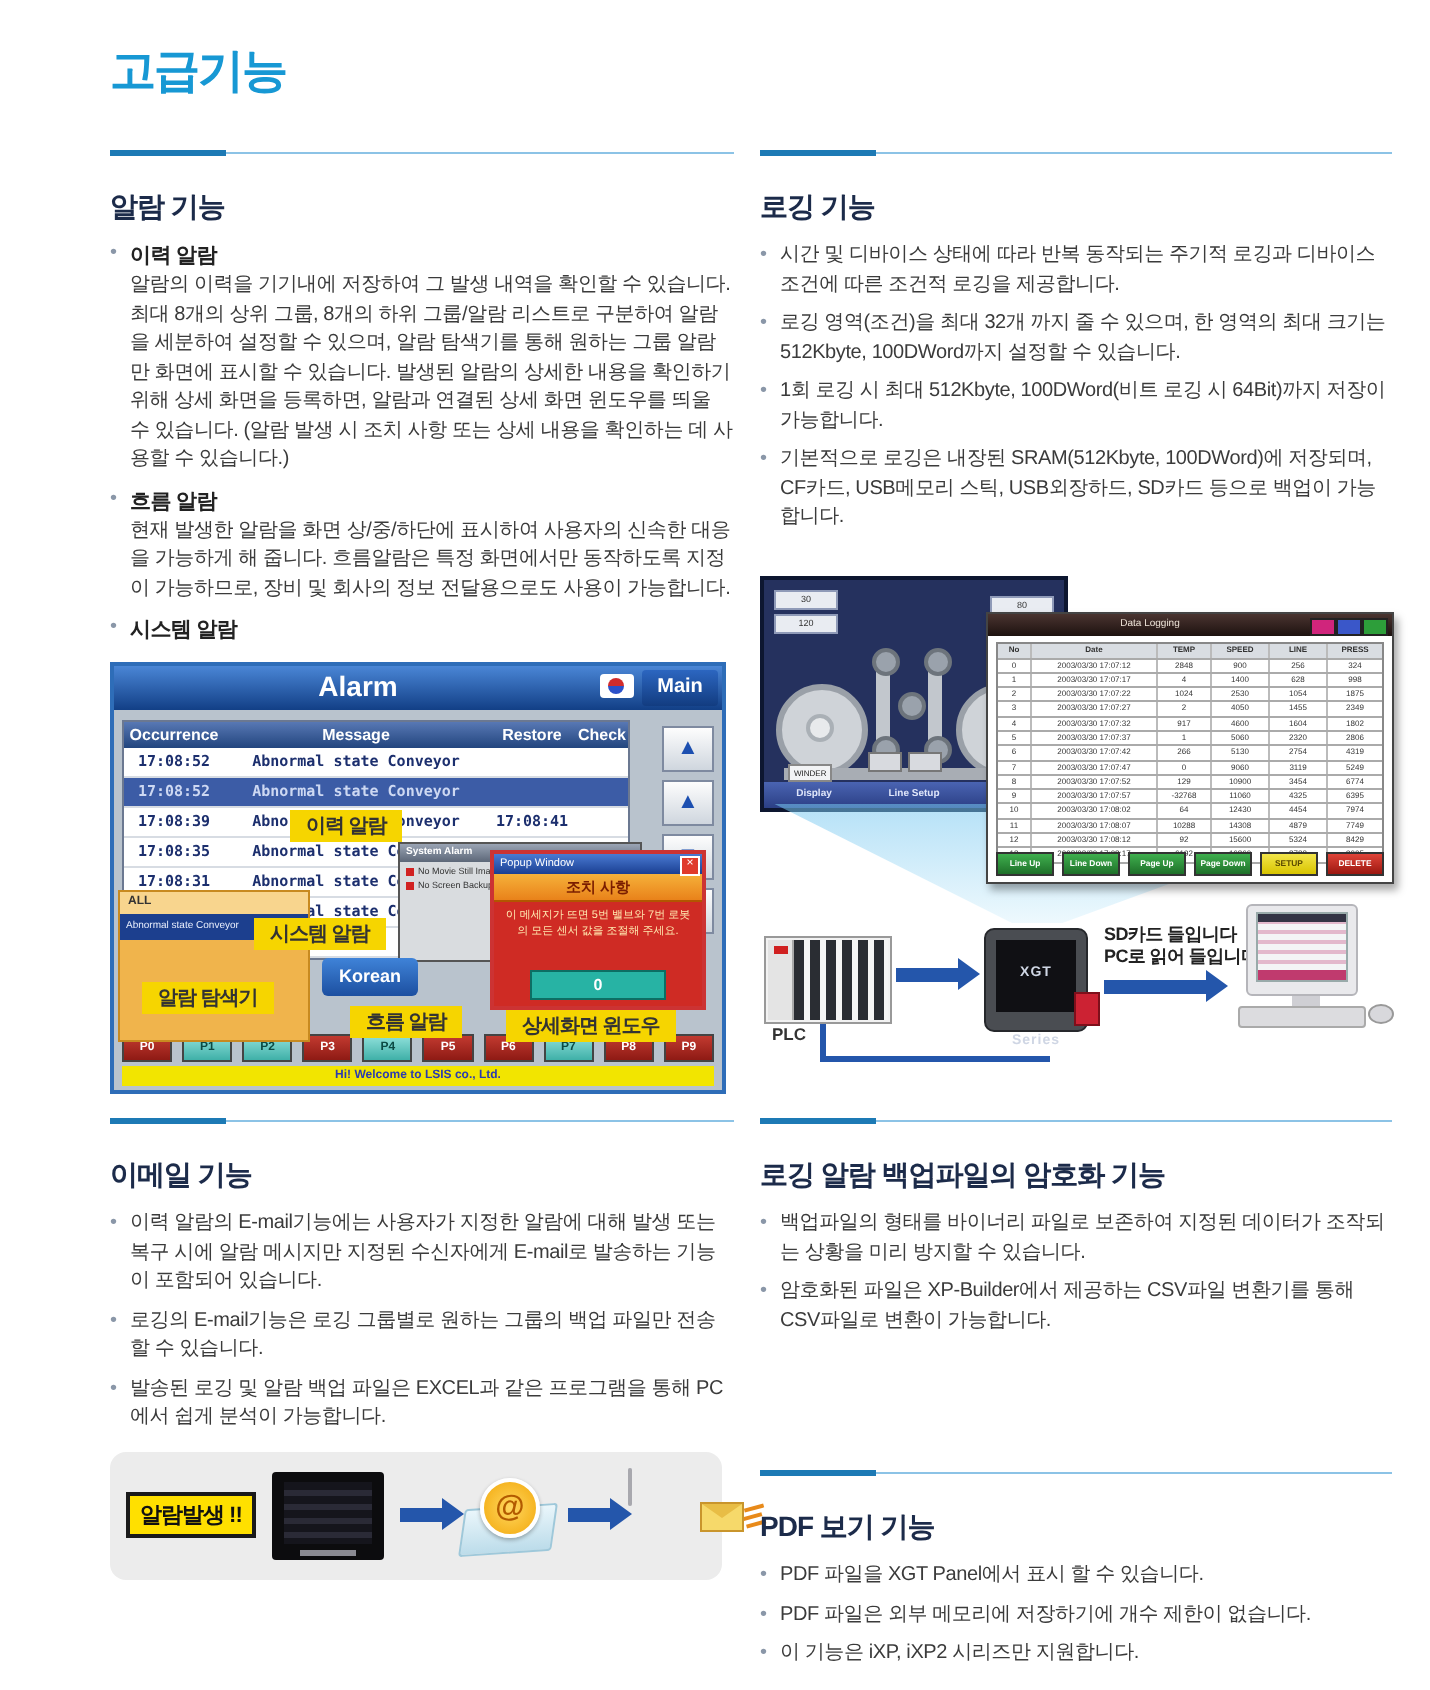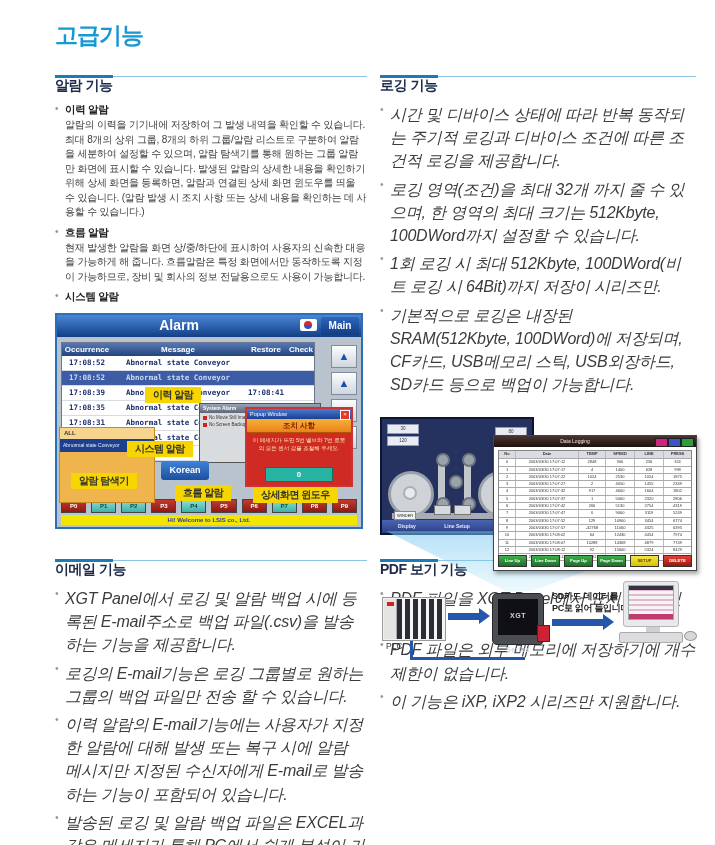--- a/index.html
+++ b/index.html
@@ -4,26 +4,26 @@
 <style>
   html,body{margin:0;padding:0;background:#fff;}
   #canvas{position:relative;width:715px;height:845px;background:#ffffff;overflow:hidden;
           font-family:"Liberation Sans","DejaVu Sans",sans-serif;color:#3b3b3b;}
   .page-title{position:absolute;left:55px;top:20px;font-size:23px;font-weight:bold;color:#1798d4;letter-spacing:-1px;}
   .col{position:absolute;}
   #col-tl{left:55px;top:76px;width:312px;}
   #col-tr{left:380px;top:76px;width:316px;}
   #col-bl{left:55px;top:560px;width:312px;}
   #col-br{left:380px;top:560px;width:316px;}
-  .sec{border-top:1px solid #8cc3e6;position:relative;padding-top:0;}
+  .sec{border-top:1px solid #8cc3e6;position:relative;padding-top:18px;}
   .sec::before{content:"";position:absolute;top:-2px;left:0;width:58px;height:3px;background:#1d7ab5;}
   .sec h2{font-size:14px;color:#1c2b4a;margin:0 0 8px 0;font-weight:bold;letter-spacing:-0.5px;}
-  .sec + .sec{margin-top:52px;}
+  .sec + .sec{margin-top:68px;}
   ul.bullets{list-style:none;margin:0;padding:0;}
-  ul.bullets li{position:relative;padding-left:10px;font-size:16px;line-height:1.45;color:#3b3b3b;margin-bottom:5px;letter-spacing:-0.2px;font-style:italic;}
+  ul.bullets li{position:relative;padding-left:10px;font-size:10px;line-height:1.45;color:#3b3b3b;margin-bottom:5px;letter-spacing:-0.2px;}
   ul.bullets li::before{content:"\2022";position:absolute;left:0;top:0;color:#8a97a8;font-size:10px;}
   .subitem{position:relative;padding-left:10px;margin-bottom:6px;}
   .subitem::before{content:"\2022";position:absolute;left:0;top:0;color:#8a97a8;font-size:10px;}
   .subtitle{font-weight:bold;font-size:10.5px;color:#222;margin-bottom:1px;letter-spacing:-0.3px;}
   .subbody{font-size:10px;line-height:1.45;color:#3b3b3b;letter-spacing:-0.2px;}
 
   
   #alarm-shot{position:relative;width:304px;height:212px;margin-top:9px;border:2px solid #2e6db8;background:#b9c3cd;}
   .a-titlebar{position:absolute;left:0;top:0;right:0;height:22px;background:linear-gradient(#4a86d6,#123f86);}
   .a-title{position:absolute;left:0;right:60px;top:2px;text-align:center;color:#fff;font-weight:bold;font-size:14px;}
@@ -118,21 +118,21 @@
         background:linear-gradient(rgba(120,200,240,0.55),rgba(170,225,248,0.2));
         clip-path:polygon(2% 0,100% 0,48% 100%,40% 100%);z-index:1;}
   .beam2{position:absolute;left:0;top:150px;width:240px;height:112px;
          background:linear-gradient(100deg,rgba(165,220,245,0.45),rgba(210,238,250,0.12));
          clip-path:polygon(100% 0,60% 40%,0 100%);z-index:0;}
   .plc{position:absolute;left:2px;top:192px;width:62px;height:42px;background:#f2f2f2;border:1px solid #999;z-index:2;}
   .plc-cpu{position:absolute;left:1px;top:1px;width:12px;height:40px;background:#e4e4e4;border-right:1px solid #aaa;}
   .plc-logo{position:absolute;left:3px;top:3px;width:7px;height:4px;background:#d02020;}
   .plc-slots{position:absolute;left:14px;top:1px;right:1px;bottom:1px;
              background:repeating-linear-gradient(90deg,#2a2d33 0 5px,#f5f5f5 5px 8px);}
-  .plc-label{position:absolute;left:6px;top:236px;font-size:8.5px;font-weight:normal;color:#333;z-index:2;}
+  .plc-label{position:absolute;left:6px;top:236px;font-size:8.5px;font-weight:bold;color:#333;z-index:2;}
   .l-conn{position:absolute;left:30px;top:236px;width:112px;height:16px;border-left:3px solid #2456ab;border-bottom:3px solid #2456ab;z-index:1;}
   .harrow{position:absolute;height:7px;background:#2456ab;z-index:2;}
   .harrow::after{content:"";position:absolute;right:-10px;top:-5px;border-left:11px solid #2456ab;
                  border-top:8px solid transparent;border-bottom:8px solid transparent;}
   .xgt{position:absolute;left:112px;top:188px;width:50px;height:50px;background:#4a4d52;border-radius:5px;
        border:1px solid #26282c;z-index:2;}
   .xgt-screen{position:absolute;left:5px;top:5px;right:5px;bottom:9px;background:#101014;color:#cfd6e4;
               font-size:7px;font-weight:bold;text-align:center;line-height:34px;letter-spacing:0.5px;}
   .sd-chip{position:absolute;right:-7px;bottom:2px;width:11px;height:15px;background:#cc2233;border:1px solid #7e0f1b;z-index:3;}
   .sd-note{position:absolute;left:172px;top:186px;width:110px;font-size:9px;font-weight:bold;color:#222;line-height:1.3;z-index:2;letter-spacing:-0.3px;}
@@ -340,21 +340,21 @@
     </div>
   </div>
 
   <div class="col" id="col-tr">
     <div class="sec">
       <h2>로깅 기능</h2>
       <ul class="bullets">
 
       <li>시간 및 디바이스 상태에 따라 반복 동작되는 주기적 로깅과 디바이스 조건에 따른 조건적 로깅을 제공합니다.</li>
           <li>로깅 영역(조건)을 최대 32개 까지 줄 수 있으며, 한 영역의 최대 크기는 512Kbyte, 100DWord까지 설정할 수 있습니다.</li>
-          <li>1회 로깅 시 최대 512Kbyte, 100DWord(비트 로깅 시 64Bit)까지 저장이 시리즈만.</li>
+          <li>1회 로깅 시 최대 512Kbyte, 100DWord(비트 로깅 시 64Bit)까지 저장이 가능합니다.</li>
           <li>기본적으로 로깅은 내장된 SRAM(512Kbyte, 100DWord)에 저장되며, CF카드, USB메모리 스틱, USB외장하드, SD카드 등으로 백업이 가능합니다.</li>
         </ul>
 
       <div id="log-fig">
         <div class="beam"></div>
         <div class="beam2"></div>
 
         <div class="hmi">
           <div class="hmi-box" style="left:5px;top:5px;width:30px;height:8px;">30</div>
           <div class="hmi-box" style="left:5px;top:17px;width:30px;height:8px;">120</div>
@@ -550,21 +550,21 @@
         <div class="plc-label">PLC</div>
         <div class="l-conn"></div>
         <div class="harrow" style="left:68px;top:208px;width:32px;"></div>
 
         <div class="xgt">
           <div class="xgt-screen">XGT Series</div>
           <div class="sd-chip"></div>
         </div>
 
         <div class="sd-note">
-          <div>SD카드 데이터를</div>
+          <div>SD카드 들입니다</div>
           <div>PC로 읽어 들입니다.</div>
         </div>
         <div class="harrow" style="left:172px;top:214px;width:52px;"></div>
 
         <div class="pc">
           <div class="pc-mon">
               <div class="pc-scr"></div>
             </div>
           <div class="pc-stand"></div>
           <div class="pc-kbd"></div>
@@ -572,24 +572,23 @@
         </div>
       </div>
     </div>
   </div>
 
   <div class="col" id="col-bl">
     <div class="sec">
       <h2>이메일 기능</h2>
       <ul class="bullets">
 
-      <li>XGT Panel에서 로깅 및 알람 백업 시에 등록된 E-mail주소로 백업 파일(.csv)을 발송하는 기능을 제공합니다.</li>
+          <li>이력 알람의 E-mail기능에는 사용자가 지정한 알람에 대해 발생 또는 복구 시에 알람 메시지만 지정된 수신자에게 E-mail로 발송하는 기능이 포함되어 있습니다.</li>
           <li>로깅의 E-mail기능은 로깅 그룹별로 원하는 그룹의 백업 파일만 전송 할 수 있습니다.</li>
-          <li>이력 알람의 E-mail기능에는 사용자가 지정한 알람에 대해 발생 또는 복구 시에 알람 메시지만 지정된 수신자에게 E-mail로 발송하는 기능이 포함되어 있습니다.</li>
-          <li>발송된 로깅 및 알람 백업 파일은 EXCEL과 같은 메세지가 통해 PC에서 쉽게 분석이 가능합니다.</li>
+          <li>발송된 로깅 및 알람 백업 파일은 EXCEL과 같은 프로그램을 통해 PC에서 쉽게 분석이 가능합니다.</li>
         </ul>
 
       <div id="email-fig">
         <span class="alert-label">알람발생 !!</span>
         <span class="mini-hmi"></span>
         <span class="e-arrow"></span>
         <span class="at-wrap">
           <span class="at-tray"></span>
           <span class="at-circle">@</span>
         </span>
@@ -598,20 +597,28 @@
           <span class="e-mon-body"><span class="e-mon-scr"></span></span>
           <span class="e-mon-stand"></span>
           <span class="envelope"></span>
           <span class="speedlines"></span>
         </span>
       </div>
     </div>
   </div>
 
   <div class="col" id="col-br">
+    <div class="sec">
+      <h2>로깅 알람 백업파일의 암호화 기능</h2>
+      <ul class="bullets">
+
+      <li>백업파일의 형태를 바이너리 파일로 보존하여 지정된 데이터가 조작되는 상황을 미리 방지할 수 있습니다.</li>
+          <li>암호화된 파일은 XP-Builder에서 제공하는 CSV파일 변환기를 통해 CSV파일로 변환이 가능합니다.</li>
+        </ul>
+    </div>
 
     <div class="sec">
       <h2>PDF 보기 기능</h2>
       <ul class="bullets">
 
       <li>PDF 파일을 XGT Panel에서 표시 할 수 있습니다.</li>
           <li>PDF 파일은 외부 메모리에 저장하기에 개수 제한이 없습니다.</li>
           <li>이 기능은 iXP, iXP2 시리즈만 지원합니다.</li>
         </ul>
     </div>

